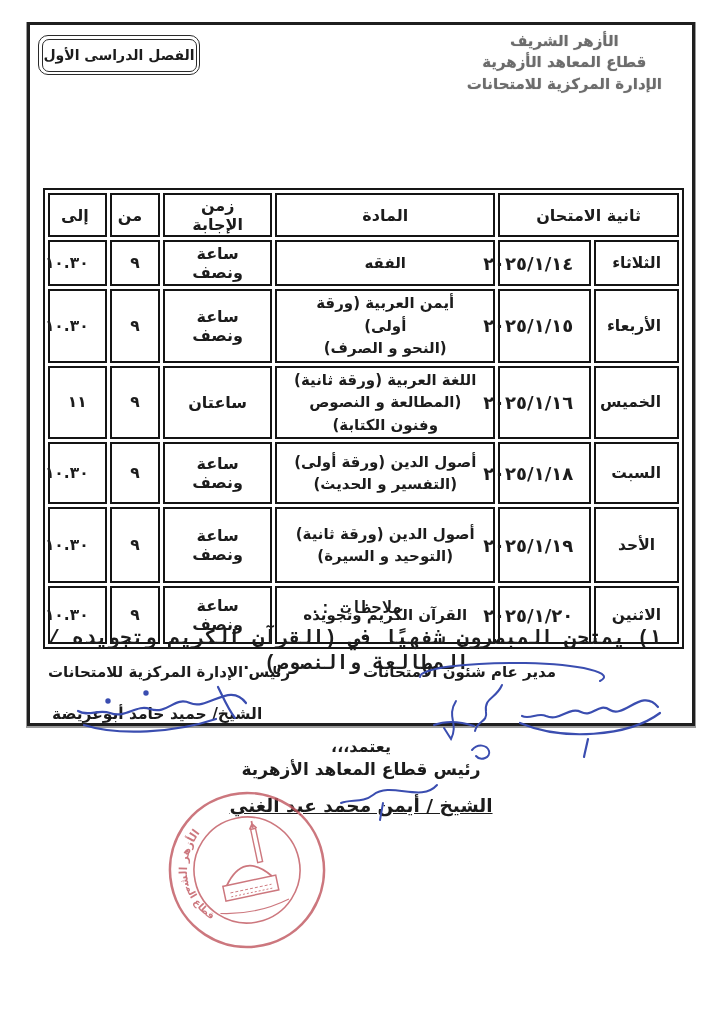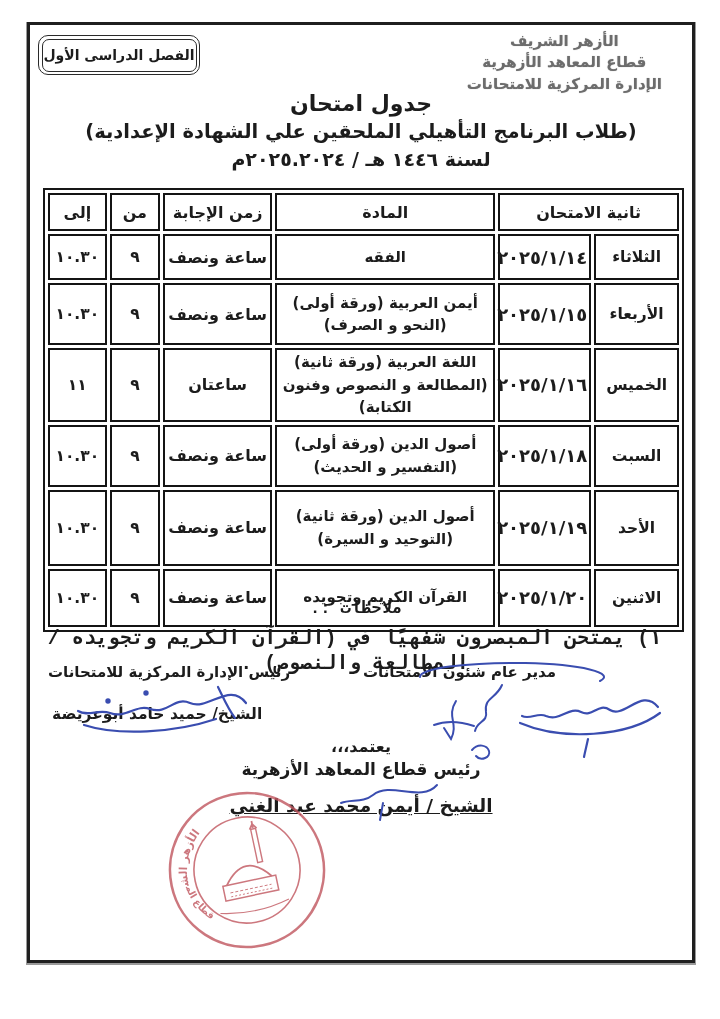--- a/index.html
+++ b/index.html
@@ -3,21 +3,21 @@
 <meta charset="utf-8">
 <style>
   html,body{margin:0;padding:0;}
   body{
     width:720px;height:1019px;overflow:hidden;position:relative;
     background:#ffffff;color:#1c1c1c;
     font-family:"DejaVu Sans",sans-serif;
     direction:rtl;
   }
   .frame{
-    position:absolute;left:27px;top:22px;width:668px;height:941px;
+    position:absolute;left:27px;top:22px;width:668px;height:704px;
     border:3px solid #1f1f1f;background:#ffffff;box-sizing:border-box;
     box-shadow:0 1px 0 1px #9a9a9a;
   }
   
   .badge-outer{
     position:absolute;left:8px;top:10px;width:162px;height:40px;
     border:1.5px solid #2a2a2a;border-radius:10px;padding:2.5px;box-sizing:border-box;
     background:#fff;
   }
   .badge-inner{
@@ -37,21 +37,21 @@
   
   .table-wrap{
     position:absolute;left:13px;top:163px;width:641px;
     border:2.5px solid #161616;box-sizing:border-box;background:#fff;
   }
   table.exam{
     width:100%;border-collapse:separate;border-spacing:3px;table-layout:fixed;
   }
   table.exam th,table.exam td{
     border:2px solid #141414;text-align:center;vertical-align:middle;
-    font-weight:700;box-sizing:border-box;padding:1px 2px;background:#fff;
+    font-weight:700;box-sizing:border-box;padding:1px 16px;background:#fff;
   }
   table.exam th{font-size:16px;height:38px;}
   td.c-day{font-size:15.5px;}
   td.c-date{font-size:18px;}
   td.c-subj{font-size:15px;line-height:1.5;}
   td.c-dur{font-size:16px;}
   td.c-num{font-size:15.5px;}
   tr.h1{height:46px;}tr.h2{height:62px;}tr.h3{height:64px;}
   tr.h4{height:62px;}tr.h5{height:76px;}tr.h6{height:58px;}
   
@@ -81,25 +81,20 @@
   <div class="badge-outer">
     <div class="badge-inner">الفصل الدراسى الأول</div>
   </div>
 
   <div class="org">
     <div>الأزهر الشريف</div>
     <div>قطاع المعاهد الأزهرية</div>
     <div>الإدارة المركزية للامتحانات</div>
   </div>
 
-  <div class="titles">
-    <div class="title-main">جدول امتحان</div>
-    <div class="title-sub">(طلاب البرنامج التأهيلي الملحقين علي الشهادة الإعدادية)</div>
-    <div class="title-year">لسنة ١٤٤٦ هـ / ٢٠٢٥.٢٠٢٤م</div>
-  </div>
 
   <div class="table-wrap">
     <table class="exam">
       <colgroup>
         <col style="width:84px">
           <col style="width:92px">
           <col style="width:218px">
         <col style="width:108px">
           <col style="width:50px">
           <col style="width:58px">

